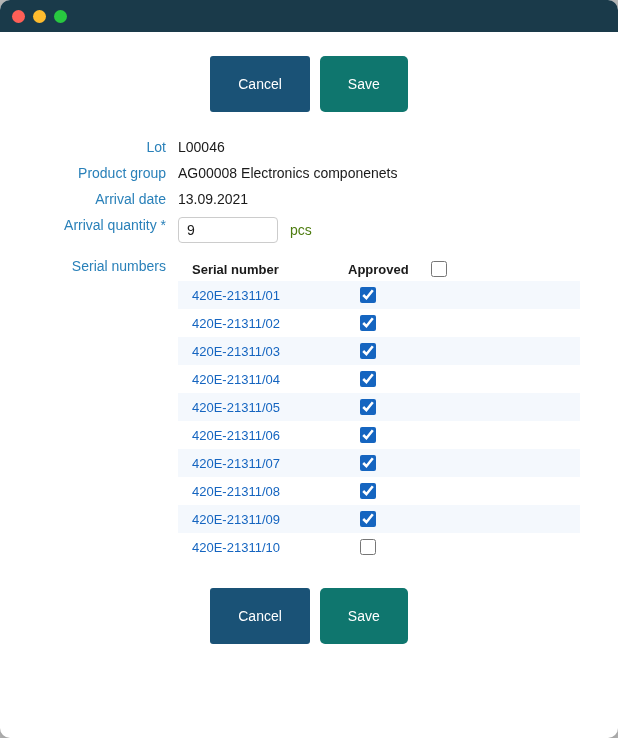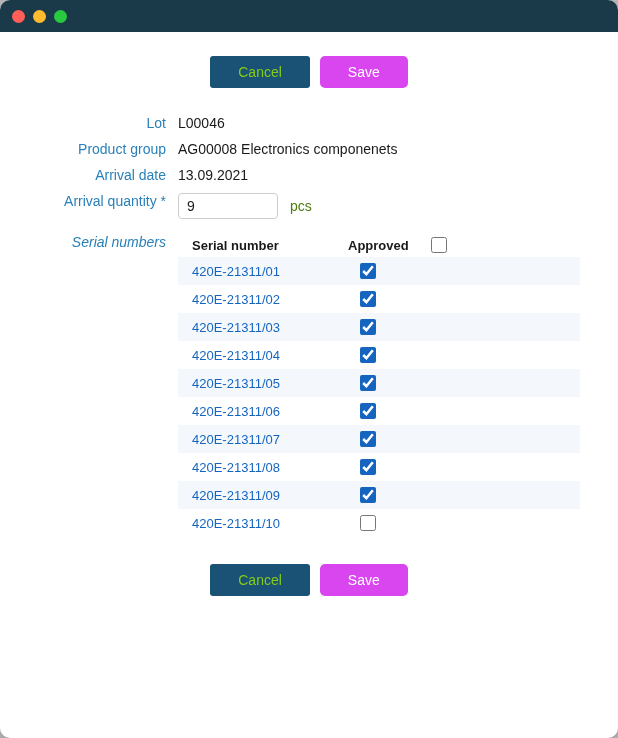--- a/index.html
+++ b/index.html
@@ -46,30 +46,30 @@
       margin-bottom: 18px;
     }
     .top-buttons {
       display: flex;
       gap: 10px;
       margin-bottom: 22px;
       justify-content: center;
     }
     .btn-cancel {
       background: #1a5276;
-      color: #84cc16;
+      color: #ffffff;
       border: none;
       border-radius: 3px;
-      padding: 8px 28px;
+      padding: 20px 28px;
       font-size: 14px;
       cursor: pointer;
       font-weight: 500;
     }
     .btn-save {
-      background: #d946ef;
+      background: #0f766e;
       color: #fff;
       border: none;
       border-radius: 5px;
       padding: 8px 28px;
       font-size: 14px;
       cursor: pointer;
       font-weight: 500;
     }
     .form-table {
       width: 100%;
@@ -204,21 +204,21 @@
         <td class="value-cell">13.09.2021</td>
       </tr>
       <tr>
         <td class="label-cell">Arrival quantity *</td>
         <td class="value-cell">
           <input class="approved-input" type="text" value="9" style="">
           <span class="pcs-label">pcs</span>
         </td>
       </tr>
       <tr>
-        <td class="label-cell" style="padding-top:10px;font-style:italic;">Serial numbers</td>
+        <td class="label-cell" style="padding-top:10px;">Serial numbers</td>
         <td class="value-cell">
           <div class="serial-table-wrap">
             <div class="serial-header">
               <div class="serial-header-num">Serial number</div>
               <div class="serial-header-approved">
                 <span>Approved</span>
                 <input type="checkbox" style="margin-left: 2px;">
               </div>
             </div>
             <div class="serial-rows-container" id="serial-rows-container">

